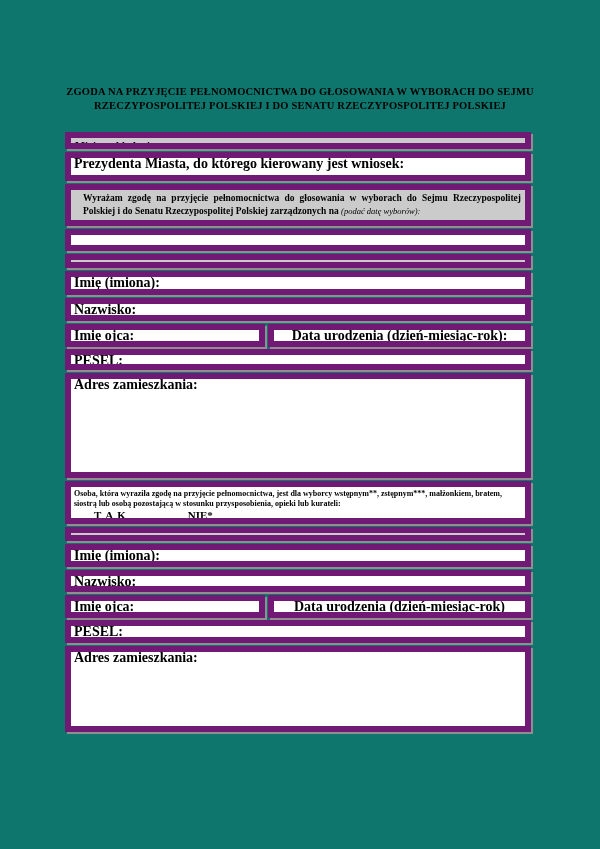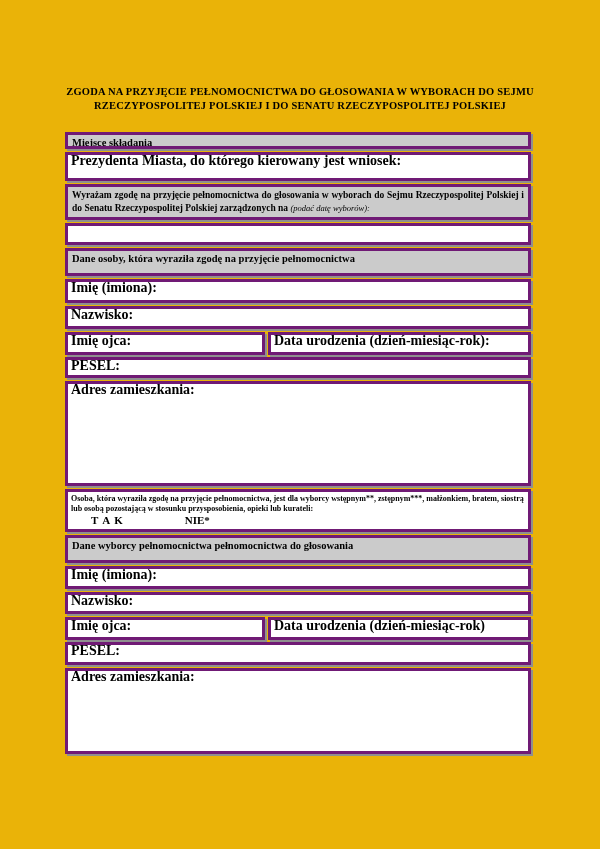--- a/index.html
+++ b/index.html
@@ -1,36 +1,36 @@
 <!DOCTYPE html>
 <html><head>
 <meta charset="utf-8">
 <style>
   html,body{margin:0;padding:0;background:#ffffff;}
   body{width:600px;height:849px;font-family:"Liberation Serif",serif;color:#000;}
-  .page{position:relative;width:600px;height:849px;background:#eab308;overflow:hidden;}
+  .page{position:relative;width:600px;height:849px;background:#0f766e;overflow:hidden;}
   .doc-title{position:absolute;top:85px;left:0;width:600px;text-align:center;
              font-weight:bold;font-size:10.5px;line-height:14px;letter-spacing:.2px;}
   .form{position:absolute;left:65px;top:132px;width:466px;}
-  .box{box-sizing:border-box;border:3px solid #701a75;background:#fff;
+  .box{box-sizing:border-box;border:6px solid #701a75;background:#fff;
        box-shadow:2px 2px 0 #8f8f8f;margin-bottom:3px;position:relative;overflow:hidden;}
   .box.gray{background:#cbcbcb;}
   .sec-header{font-weight:bold;font-size:10.5px;line-height:13px;padding:1px 4px 2px;}
   .stmt{font-weight:bold;font-size:9.5px;line-height:13px;padding:2px 4px;text-align:justify;}
   .stmt .it{font-weight:normal;font-style:italic;font-size:8.5px;}
   .field-label{display:block;font-weight:bold;font-size:14px;line-height:10px;padding:1px 3px;}
   .row{display:flex;margin-bottom:2px;}
   .row .box{margin-bottom:0;}
   .row .cell-l{width:200px;margin-right:3px;}
-  .row .cell-r{flex:1;}
+  .row .cell-r{flex:1;text-align:center;}
   .h-hdr1{height:17px;}
   .h-prez{height:29px;}
-  .h-stmt{min-height:31px;}
+  .h-stmt{min-height:31px;padding-left:8px;}
   .h-empty{height:22px;}
-  .h-sech{height:28px;}
+  .h-sech{height:14px;}
   .h-name{height:24px;}
   .h-surname{height:23px;}
   .h-cell{height:23px;}
   .h-pesel{height:21px;}
   .h-addr1{height:105px;}
   .h-rel{height:43px;}
   .h-name2{height:23px;}
   .h-surname2{height:22px;}
   .h-pesel2{height:23px;}
   .h-addr2{height:86px;}

